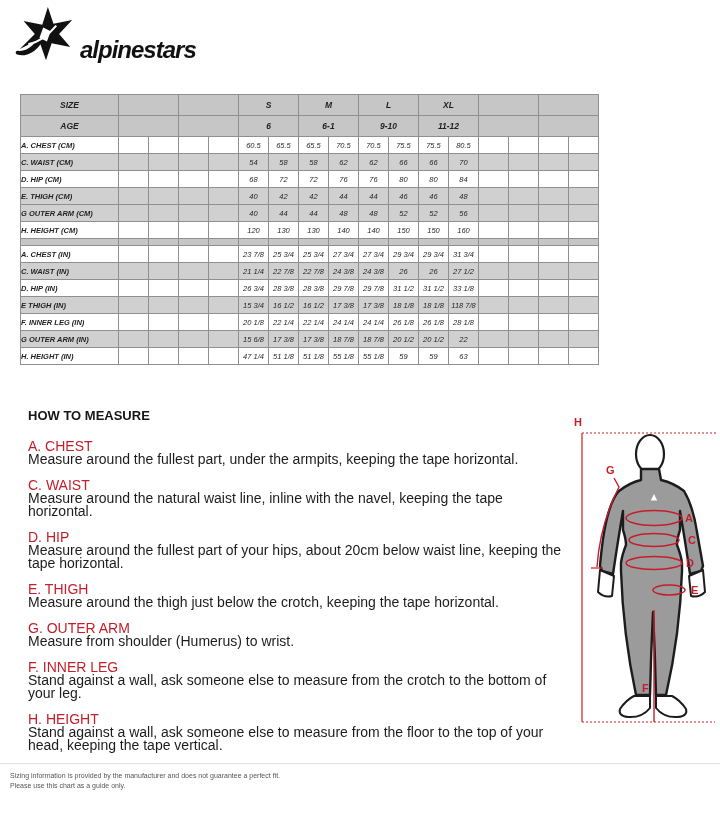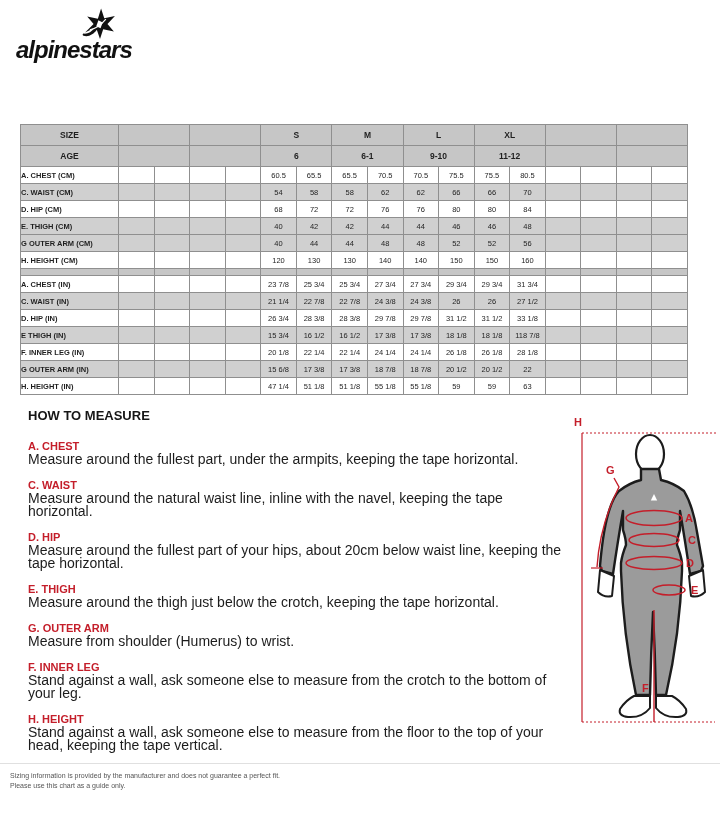--- a/index.html
+++ b/index.html
@@ -1,47 +1,47 @@
 <!DOCTYPE html>
 <html><head>
 <meta charset="utf-8">
 <style>
   html,body{margin:0;padding:0;background:#fff;}
   .page{position:relative;width:720px;height:828px;background:#ffffff;overflow:hidden;
         font-family:"Liberation Sans",sans-serif;color:#1c1c1c;}
 
   
-  .logo{position:absolute;top:8px;left:14px;display:flex;align-items:flex-end;height:54px;flex-direction:column;}
+  .logo{position:absolute;top:8px;left:14px;display:flex;align-items:flex-end;height:54px;}
   .logo-text{font-style:italic;font-weight:bold;font-size:24px;letter-spacing:-1px;
              color:#111;line-height:20px;margin-left:2px;padding-bottom:2px;}
   .title-row{position:absolute;top:87px;left:28px;right:10px;display:flex;
              justify-content:space-between;align-items:flex-end;}
   .page-title{font-size:12px;letter-spacing:.2px;color:#222;}
   .page-title .bold{font-weight:bold;}
   .rev{font-size:6.5px;color:#8d8d8d;}
 
   
-  .size-table{position:absolute;top:124px;left:20px;width:668px;border-collapse:collapse;
-              table-layout:fixed;}
+  .size-table{position:absolute;top:94px;left:20px;width:579px;border-collapse:collapse;
+              table-layout:fixed;font-style:italic;}
   .size-table td{border:1px solid #8f8f8f;font-size:7.5px;text-align:center;
                  padding:0;overflow:hidden;white-space:nowrap;color:#1f1f1f;}
   .size-table tr{height:17px;}
   .size-table tr.hdr{height:21px;}
   .size-table tr.hdr td{background:#c6c6c6;font-weight:bold;font-size:8.5px;}
   .size-table tr.sep{height:7px;}
   .size-table tr.sep td{background:#c6c6c6;}
   .size-table tr.gray-row td{background:#d0d0d0;}
   .size-table td.lbl{text-align:left;font-weight:bold;font-size:7.5px;}
   .size-table td.c{text-align:center;padding-left:0;}
 
   
   .how-to{position:absolute;top:408px;left:28px;width:540px;}
   .htm-title{font-size:13px;font-weight:bold;color:#161616;margin:0 0 16px 0;}
   .htm-item{margin-bottom:12px;}
-  .htm-head{font-size:11px;font-weight:bold;color:#c41e2a;line-height:14px;}
+  .htm-head{font-size:14px;font-weight:normal;color:#c41e2a;line-height:14px;}
   .htm-text{font-size:14px;color:#1c1c1c;line-height:13px;}
 
   
   .figure-wrap{position:absolute;top:412px;left:570px;width:148px;height:318px;}
 
   
   .footer{position:absolute;top:763px;left:0;width:720px;border-top:1px solid #e0e0e0;
           padding:7px 0 0 10px;box-sizing:border-box;}
   .footer-line{font-size:7px;color:#555;line-height:10px;}
 </style>

